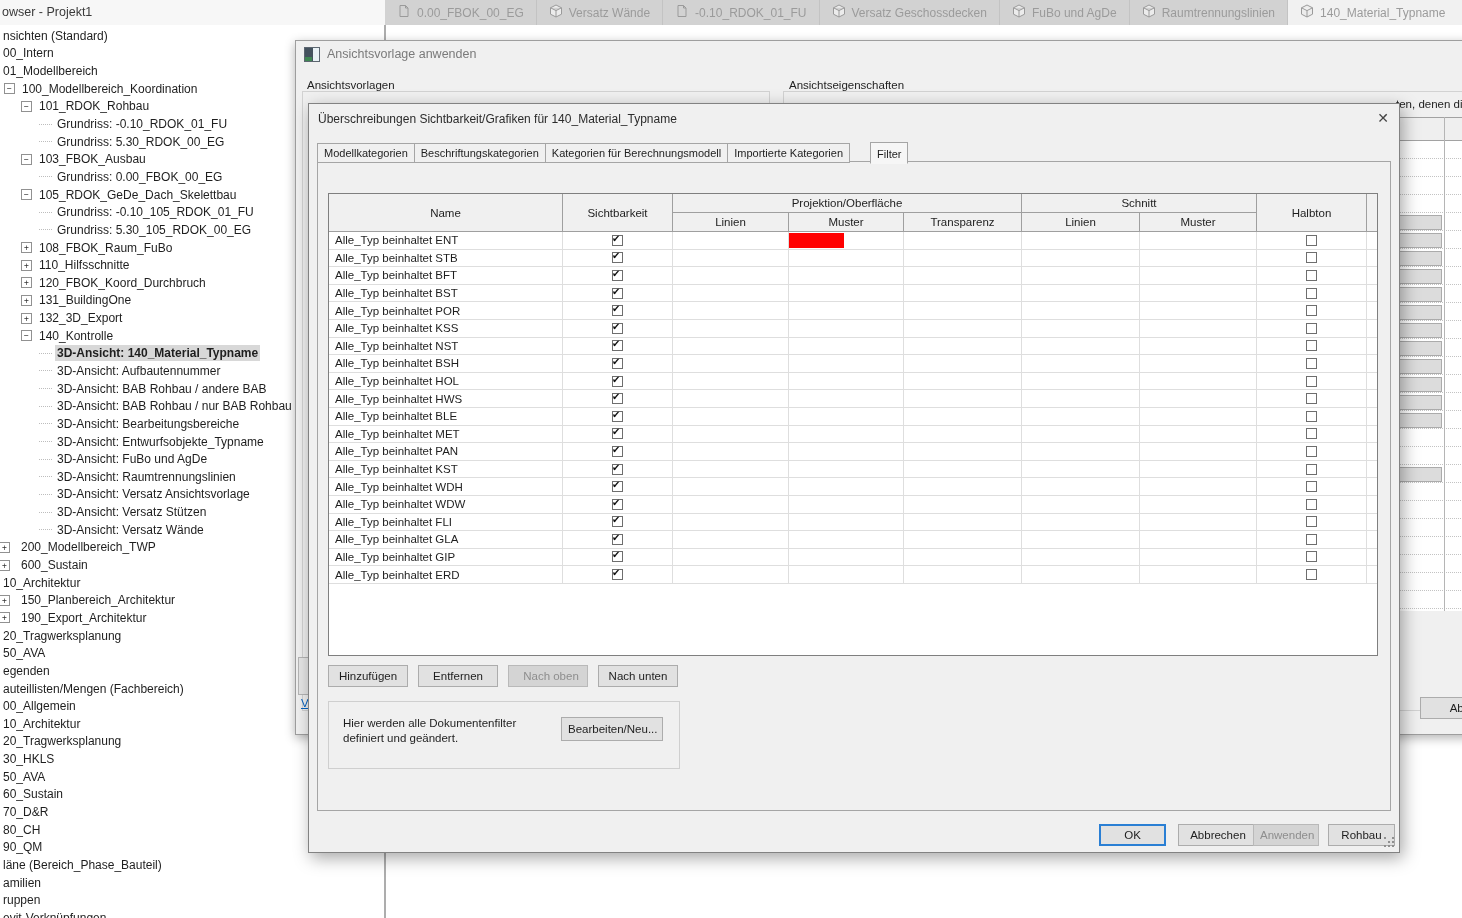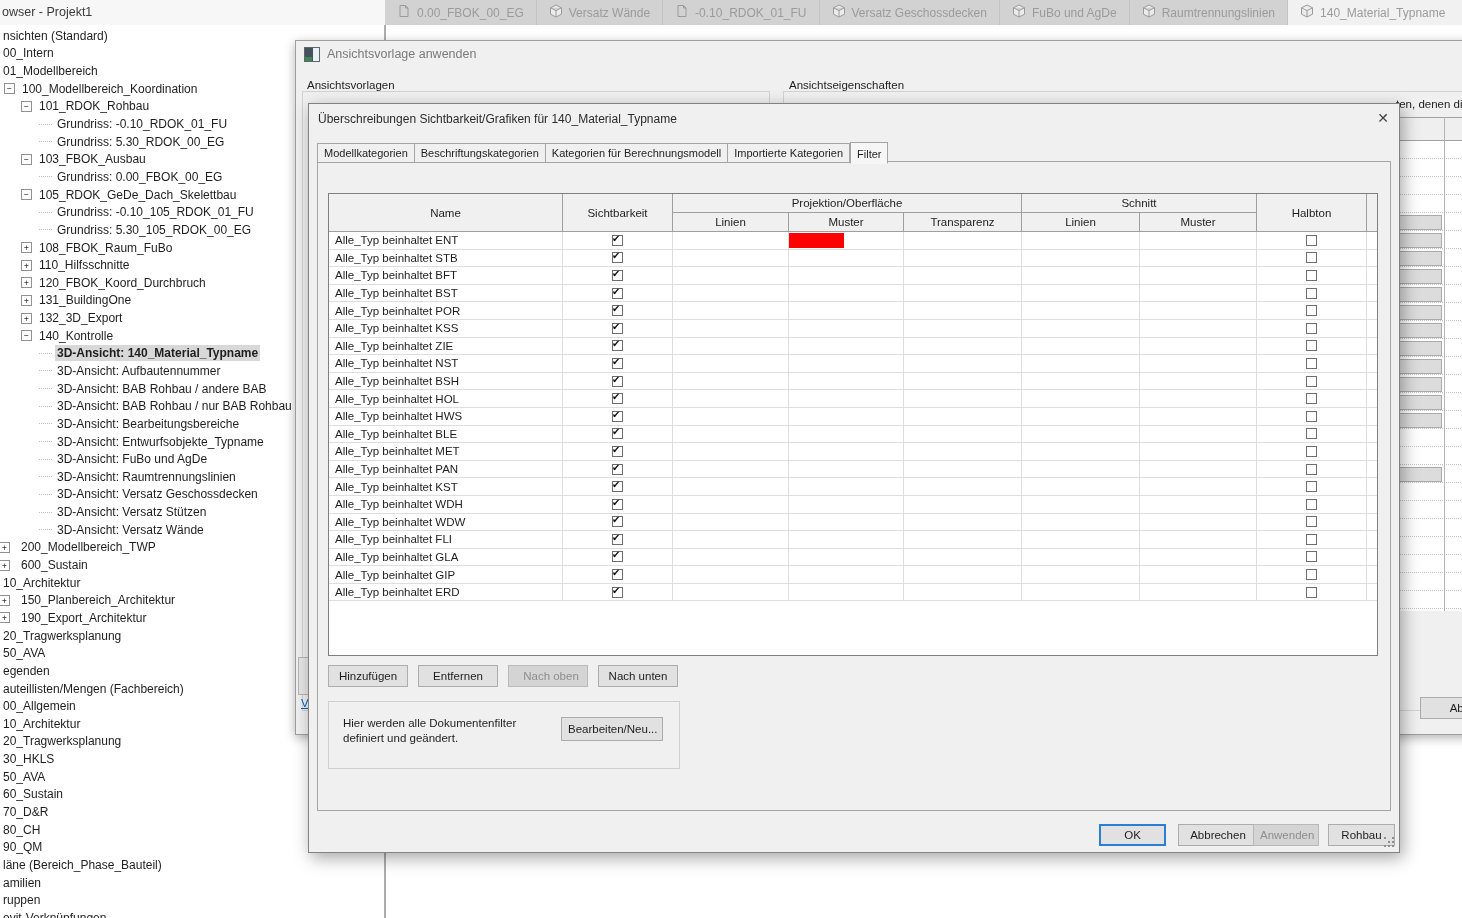--- a/index.html
+++ b/index.html
@@ -57,21 +57,21 @@
 
   
   .dialog{position:absolute;left:308px;top:103px;width:1092px;height:750px;background:#f0f0f0;
     border:1px solid #828282;box-shadow:3px 5px 16px rgba(0,0,0,.35);z-index:3;box-sizing:border-box;font-size:11.5px;}
   .dlg-title{position:absolute;left:9px;top:8px;font-size:12px;color:#2b2b2b;}
   .dlg-close{position:absolute;top:6px;right:10px;font-size:14px;color:#444;line-height:16px;cursor:default;}
   .dlg-tabs{position:absolute;left:8px;top:39px;display:flex;align-items:flex-end;z-index:2;}
   .dtab{background:#f0f0f0;border:1px solid #a5a5a5;border-left:none;padding:3px 6px 3px;font-size:11px;color:#1e1e1e;}
   .dtab:first-child{border-left:1px solid #a5a5a5;}
   .dtab.active{background:#f6f6f6;border-left:1px solid #a5a5a5;padding-top:5px;margin-top:-2px;
-    border-bottom:1px solid #f6f6f6;margin-bottom:-1px;}
+    border-bottom:1px solid #f6f6f6;margin-bottom:-1px;margin-left:20px;}
   .tab-panel{position:absolute;left:8px;top:57px;width:1074px;height:650px;border:1px solid #a5a5a5;
     background:#f0f0f0;box-sizing:border-box;}
 
   
   .ftable{position:absolute;left:19px;top:89px;width:1050px;height:463px;background:#eab308;
     border:1px solid #7f7f7f;box-sizing:border-box;}
   .fthead{position:absolute;left:0;top:0;right:0;height:38px;}
   .fth{position:absolute;background:#f0f0f0;border-right:1px solid #9f9f9f;border-bottom:1px solid #9f9f9f;
     display:flex;align-items:center;justify-content:center;font-size:11.5px;color:#1e1e1e;box-sizing:border-box;}
   .ftbody{position:absolute;left:0;top:38px;right:0;bottom:0;overflow:hidden;background:#fff;}
@@ -246,21 +246,21 @@
       <div class="trow lv3">
         <span class="conn"></span>
         <span class="tlabel">3D-Ansicht: FuBo und AgDe</span>
       </div>
       <div class="trow lv3">
         <span class="conn"></span>
         <span class="tlabel">3D-Ansicht: Raumtrennungslinien</span>
       </div>
       <div class="trow lv3">
         <span class="conn"></span>
-        <span class="tlabel">3D-Ansicht: Versatz Geschossdecken</span>
+        <span class="tlabel">3D-Ansicht: Versatz Ansichtsvorlage</span>
       </div>
       <div class="trow lv3">
         <span class="conn"></span>
         <span class="tlabel">3D-Ansicht: Versatz Stützen</span>
       </div>
       <div class="trow lv3">
         <span class="conn"></span>
         <span class="tlabel">3D-Ansicht: Versatz Wände</span>
       </div>
       <div class="trow lv1">
@@ -523,35 +523,20 @@
             <div class="fcell" style="width: 115px;"></div>
             <div class="fcell" style="width: 118px;"></div>
             <div class="fcell" style="width: 118px;"></div>
             <div class="fcell" style="width: 117px;"></div>
             <div class="fcell center" style="width: 110px;">
               <span class="cb"></span>
             </div>
             <div class="fcell" style="width: 10px; border-right: none;"></div>
           </div>
           <div class="frow">
-            <div class="fcell nm" style="width: 234px;">Alle_Typ beinhaltet ZIE</div>
-            <div class="fcell center" style="width: 110px;">
-              <span class="cb checked"></span>
-            </div>
-            <div class="fcell" style="width: 116px;"></div>
-            <div class="fcell" style="width: 115px;"></div>
-            <div class="fcell" style="width: 118px;"></div>
-            <div class="fcell" style="width: 118px;"></div>
-            <div class="fcell" style="width: 117px;"></div>
-            <div class="fcell center" style="width: 110px;">
-              <span class="cb"></span>
-            </div>
-            <div class="fcell" style="width: 10px; border-right: none;"></div>
-          </div>
-          <div class="frow">
             <div class="fcell nm" style="width: 234px;">Alle_Typ beinhaltet NST</div>
             <div class="fcell center" style="width: 110px;">
               <span class="cb checked"></span>
             </div>
             <div class="fcell" style="width: 116px;"></div>
             <div class="fcell" style="width: 115px;"></div>
             <div class="fcell" style="width: 118px;"></div>
             <div class="fcell" style="width: 118px;"></div>
             <div class="fcell" style="width: 117px;"></div>
             <div class="fcell center" style="width: 110px;">

